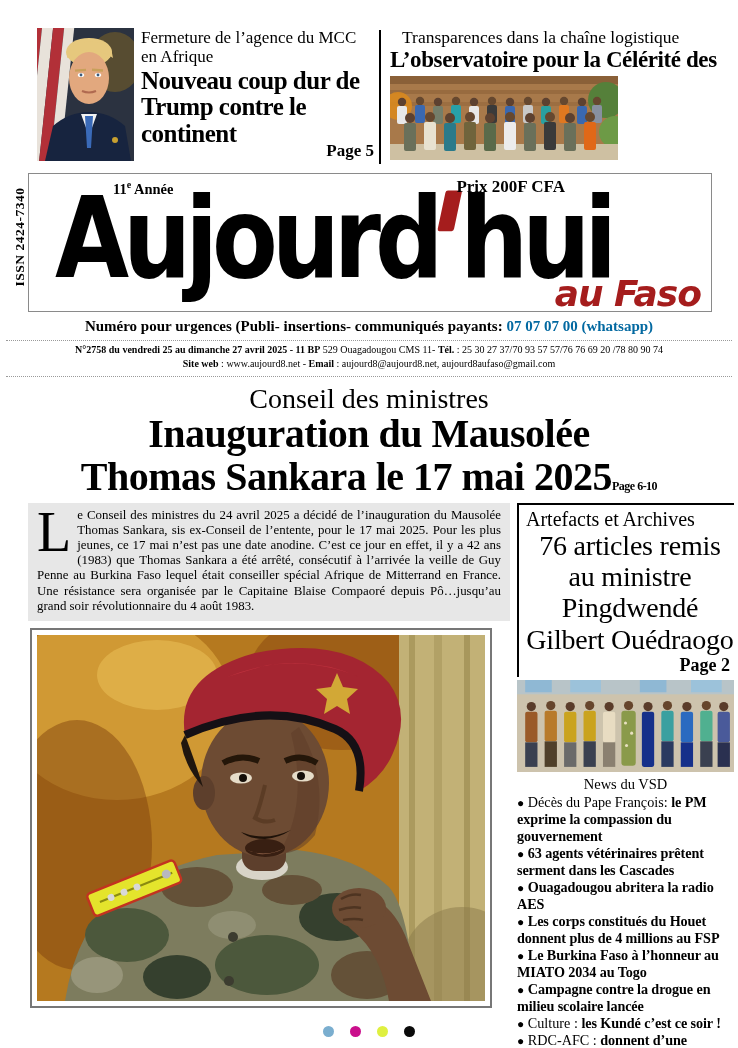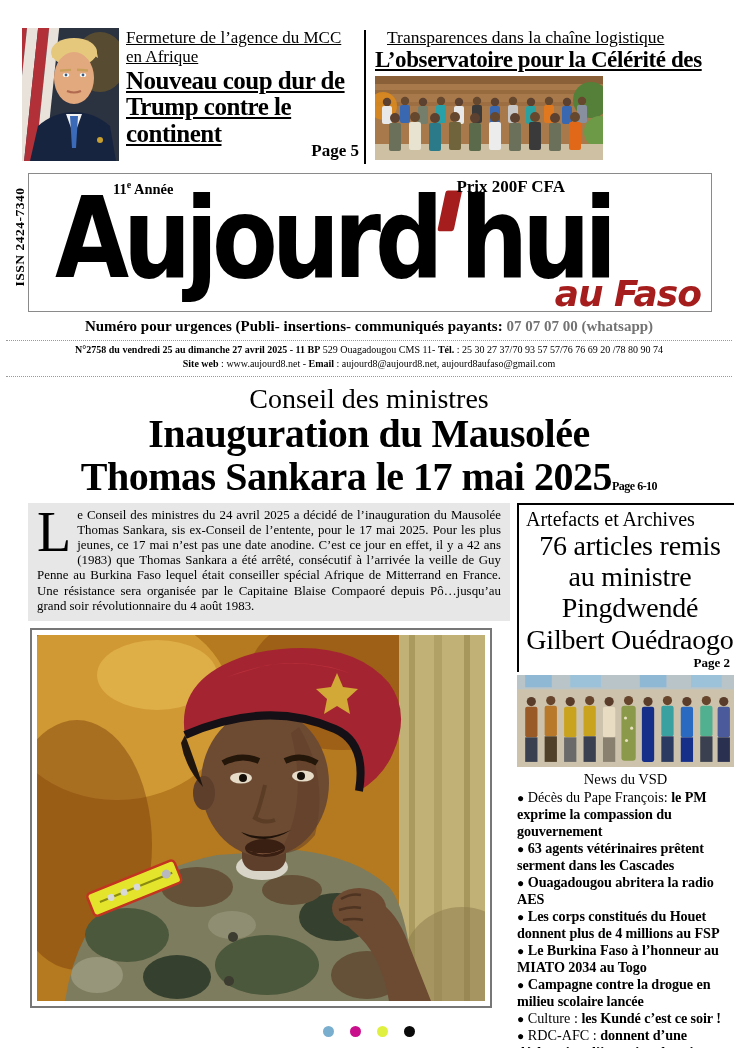--- a/index.html
+++ b/index.html
@@ -1,20 +1,20 @@
 <!DOCTYPE html>
 <html><head>
 <meta charset="utf-8">
 <style>
   html,body{margin:0;padding:0;background:#fff;}
   .page{position:relative;width:738px;height:1048px;background:#fff;overflow:hidden;
         font-family:"Liberation Serif",serif;color:#000;}
 
   
-  .top-strip{display:flex;padding:28px 6px 0 22px;height:138px;text-decoration:underline;}
+  .top-strip{display:flex;padding:28px 6px 0 37px;height:138px;}
   .teaser-left{display:flex;gap:7px;width:337px;flex:none;}
   .trump-photo{width:97px;height:133px;flex:none;}
   .teaser-left-text{position:relative;flex:1;}
   .kicker{font-size:17px;line-height:1.12;}
   .headline-sm{font-size:25px;font-weight:bold;line-height:1.05;letter-spacing:-.5px;margin-top:2px;}
   .pageref{font-size:17px;font-weight:bold;}
   .teaser-left-text .pageref{position:absolute;right:0;bottom:5px;}
   .vrule{width:2px;background:#000;margin:2px 9px 0 5px;height:134px;flex:none;}
   .teaser-right{flex:1;}
   .teaser-right .kicker{padding-left:12px;font-size:17.5px;}
@@ -35,42 +35,42 @@
   .mast-title{position:absolute;left:26px;top:8px;white-space:nowrap;
         font-family:"DejaVu Sans",sans-serif;font-weight:bold;font-size:94px;
         letter-spacing:-6px;line-height:1;transform:scale(1.02,1.2);transform-origin:left top;}
   .apostrophe{display:inline-block;width:16px;height:34px;background:#a51d1d;
         transform:skewX(-14deg);border-radius:2px;margin:7px 2px 0 4px;vertical-align:top;}
   .mast-region{position:absolute;right:10px;bottom:-2px;font-family:"DejaVu Sans",sans-serif;
         font-weight:bold;font-size:36px;color:#a51d1d;letter-spacing:-1px;line-height:1.05;font-style:italic;}
 
   
   .urgences{text-align:center;font-weight:bold;font-size:15px;margin-top:5px;}
-  .red{color:#737373;}
+  .red{color:#0369a1;}
   .rule-dotted{border-top:1.5px dotted #9a9a9a;margin:5px 6px 0 6px;}
   .address{text-align:center;font-size:10px;line-height:1.38;margin-top:2px;}
 
   
   .lead-kicker{text-align:center;font-size:28px;line-height:1.05;margin-top:7px;}
   .lead-headline{text-align:center;font-size:40px;font-weight:bold;line-height:1.07;letter-spacing:-.5px;}
   .lead-headline .pageref{font-size:12px;}
 
   
   .columns{display:flex;margin:4px 2px 0 28px;}
   .col-left{width:482px;flex:none;}
   .lead-box{background:#e7e7e7;padding:5px 9px 7px 9px;font-size:12.9px;line-height:1.18;text-align:justify;}
   .dropcap{float:left;font-size:56px;line-height:.78;padding:3px 6px 0 0;}
   .sankara-frame{margin:7px 0 0 2px;border:2px solid #777;padding:5px;width:462px;box-sizing:border-box;background:#fff;}
   .sankara-img{display:block;width:448px;height:366px;}
 
   .col-right{flex:1;margin-left:7px;padding-right:2px;}
   .artefacts{border-top:2.5px solid #000;border-left:2px solid #000;padding:3px 0 1px 7px;}
   .kicker2{font-size:20px;line-height:1.1;}
   .headline2{font-size:28px;font-weight:normal;line-height:1.12;letter-spacing:-.2px;text-align:center;}
-  .artefacts .pageref{display:block;text-align:right;margin-right:4px;font-size:13px;}
+  .artefacts .pageref{display:block;text-align:right;margin-right:4px;font-size:18px;}
   .artefacts-img{width:100%;height:92px;display:block;margin-top:3px;}
   .vsd-title{text-align:center;font-size:14.5px;margin:4px 0 1px;}
   .vsd-list{font-size:14.2px;line-height:1.2;}
   .vsd-item b{letter-spacing:-.1px;}
   .bullet{font-size:12px;}
   .vsd-page{text-align:right;font-weight:bold;font-size:13px;margin-top:1px;}
 
   
   .print-dots{position:absolute;left:0;right:0;bottom:11px;display:flex;justify-content:center;gap:16px;}
   .dot{width:11px;height:11px;border-radius:50%;}

